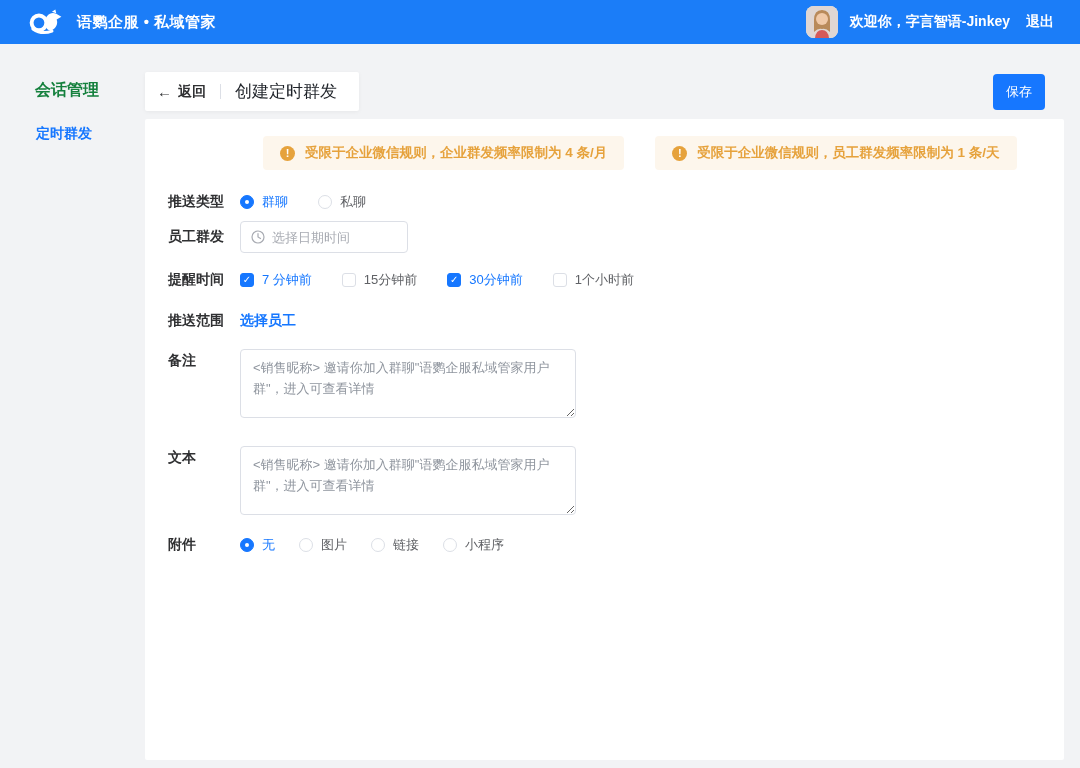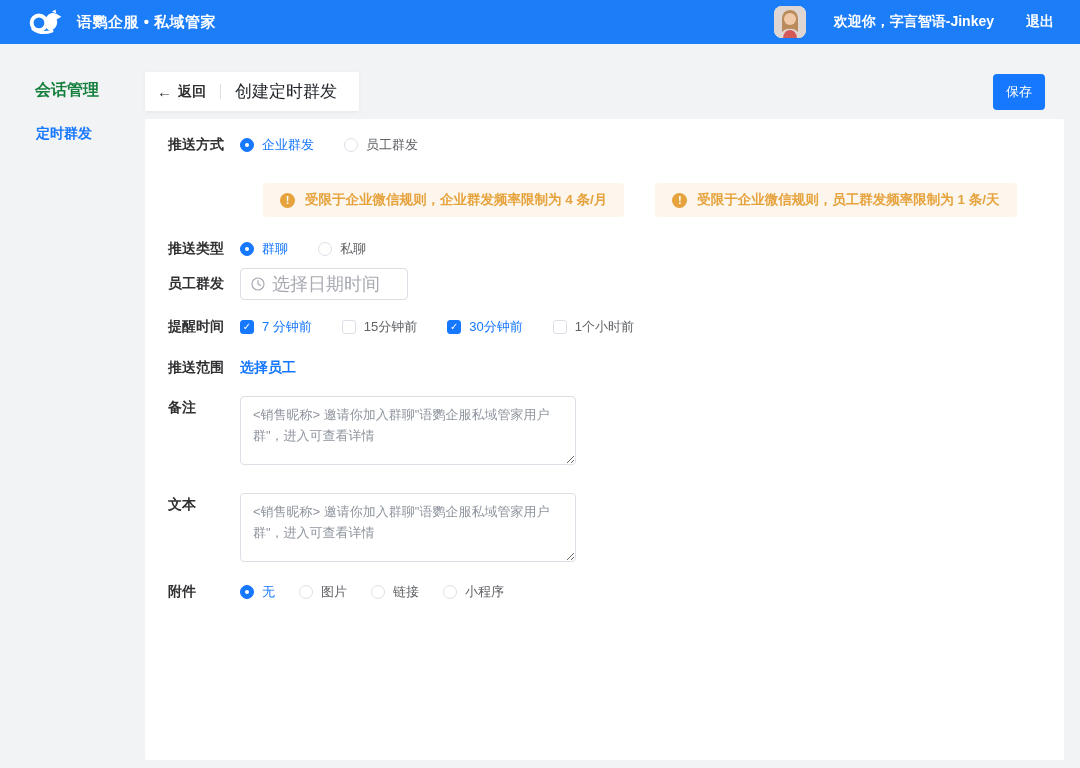--- a/index.html
+++ b/index.html
@@ -9,21 +9,21 @@
     background:#f2f3f5; overflow:hidden; color:#303133;
   }
   
   .topbar {
     height:44px; background:#1b7df8; display:flex; align-items:center;
     padding:0 26px; color:#fff;
   }
   .brand { display:flex; align-items:center; gap:13px; }
   .brand-logo { width:38px; height:26px; display:block; }
   .brand-name { font-size:15px; font-weight:700; letter-spacing:.5px; }
-  .topbar-right { margin-left:auto; display:flex; align-items:center; gap:28px;justify-content:space-between; }
+  .topbar-right { margin-left:auto; display:flex; align-items:center; gap:12px;justify-content:space-between; }
   .avatar {
     width:32px; height:32px; border-radius:8px; overflow:hidden;
     background:#dfe7f2; display:block;
   }
   .welcome { font-size:14px; font-weight:700; }
   .logout { font-size:14px; font-weight:700; cursor:pointer; margin-left:4px; }
 
   
   .layout { display:flex; height:724px; }
   .sidebar { width:145px; flex-shrink:0; padding-top:36px; }
@@ -89,21 +89,21 @@
     justify-content:center; flex-shrink:0; line-height:1;
   }
   .warn-text { font-size:13.5px; font-weight:700; color:#e6a23c; white-space:nowrap; }
 
   .datetime-box {
     width:168px; height:32px; border:1px solid #dcdfe6; border-radius:4px;
     display:flex; align-items:center; gap:7px; padding:0 10px; background:#fff;
   }
   .clock-icon { width:14px; height:14px; flex-shrink:0; }
   .datetime-input {
-    border:none; outline:none; flex:1; min-width:0; font-size:18px;
+    border:none; outline:none; flex:1; min-width:0; font-size:13px;
     font-family:inherit; color:#606266; background:transparent;
   }
   .datetime-input::placeholder { color:#a8abb2; }
 
   .scope-link { font-size:14px; font-weight:700; color:#1677ff; cursor:pointer; }
 
   .note-textarea {
     width:336px; height:69px; border:1px solid #dcdfe6; border-radius:4px;
     padding:7px 12px; font-size:13px; line-height:1.65; color:#8f959e;
     font-family:inherit; resize:vertical; outline:none; background:#fff;
@@ -163,33 +163,20 @@
           <span class="back-label">返回</span>
         </span>
         <span class="title-divider"></span>
         <span class="page-title">创建定时群发</span>
       </div>
       <button class="save-btn">保存</button>
     </div>
 
     <section class="form-card">
 
-      <div class="frow mb-a">
-        <span class="frow-label">推送方式</span>
-        <div class="opt-group">
-          <label class="opt on">
-            <span class="radio"></span>
-            <span>企业群发</span>
-          </label>
-          <label class="opt">
-            <span class="radio"></span>
-            <span>员工群发</span>
-          </label>
-        </div>
-      </div>
 
       <div class="warn-row mb-b">
         <div class="warn-banner">
           <span class="warn-icon">!</span>
           <span class="warn-text">受限于企业微信规则，企业群发频率限制为 4 条/月</span>
         </div>
         <div class="warn-banner">
           <span class="warn-icon">!</span>
           <span class="warn-text">受限于企业微信规则，员工群发频率限制为 1 条/天</span>
         </div>

